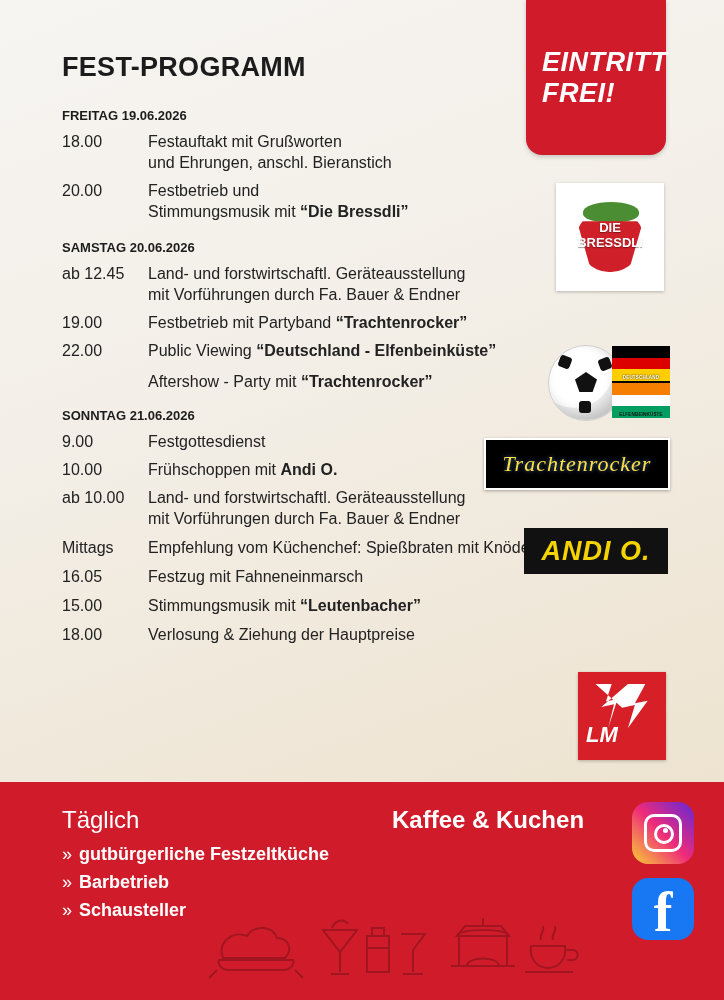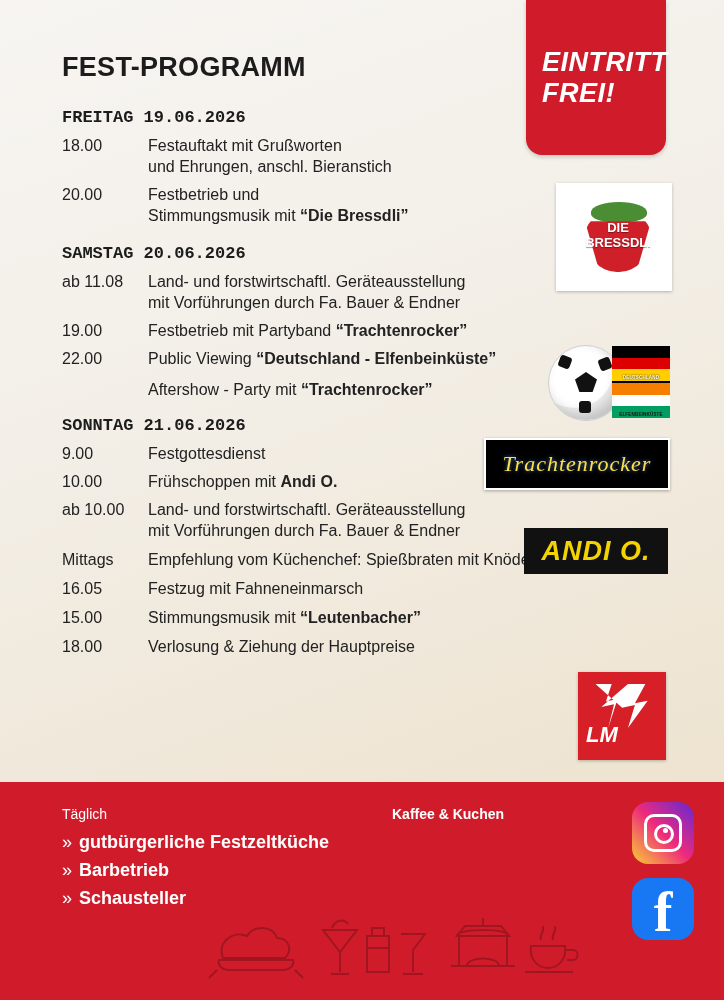--- a/index.html
+++ b/index.html
@@ -34,34 +34,34 @@
   .title{
     position:absolute;left:62px;top:52px;
     font-size:27px;font-weight:bold;color:#1c1c1c;letter-spacing:.3px;
   }
   
   .program{
     position:absolute;left:62px;top:100px;width:520px;
     color:#1f1f1f;
   }
   .daybar{
-    font-size:17px;font-weight:bold;color:#1c1c1c;
-    margin-top:18px;margin-bottom:8px;font-family:Liberation Mono, monospace;
+    font-size:13px;font-weight:bold;color:#1c1c1c;
+    margin-top:18px;margin-bottom:8px;
   }
   .daybar.first{margin-top:8px;}
   .row{display:flex;margin-bottom:7px;font-size:16px;line-height:21px;}
   .row .time{width:86px;flex:0 0 86px;color:#222;}
   .row .desc{flex:1;color:#222;}
   .desc b{font-weight:bold;}
   
   .logo{position:absolute;}
   .logo-bressdli{
     left:556px;top:183px;width:108px;height:108px;
     background:#fff;box-shadow:0 1px 3px rgba(0,0,0,.25);
-    display:flex;align-items:center;justify-content:center;padding-left:8px;
+    display:flex;align-items:center;justify-content:center;
   }
   .strawberry{
     position:relative;width:86px;height:86px;
   }
   .straw-body{
     position:absolute;left:10px;top:16px;width:66px;height:62px;
     background:#cf1f28;border-radius:50% 50% 50% 50%/44% 44% 60% 60%;
     clip-path:polygon(0% 18%,100% 18%,78% 100%,22% 100%);
   }
   .straw-leaf{
@@ -133,21 +133,21 @@
     position:absolute;left:0;bottom:4px;width:72px;text-align:left;
     color:#fff;font-weight:bold;font-size:22px;font-style:italic;
   }
   
   .band{
     position:absolute;left:0;bottom:0;width:724px;height:218px;
     background:#d01c2a;color:#fff;
   }
   .band .col1{position:absolute;left:62px;top:24px;}
   .band .col2{position:absolute;left:392px;top:24px;}
-  .band h4{margin:0 0 10px 0;font-size:14px;font-weight:normal;}
+  .band h4{margin:0 0 10px 0;font-size:24px;font-weight:normal;}
   .band h4.bold{font-weight:bold;}
   .band ul{list-style:none;margin:0;padding:0;}
   .band li{font-size:18px;font-weight:bold;margin-bottom:7px;}
   .band li .chev{margin-right:7px;font-weight:normal;}
   
   .social{position:absolute;right:30px;}
   .ig{
     top:20px;width:62px;height:62px;border-radius:16px;
     background:linear-gradient(45deg,#f9ce34 0%,#ee2a7b 50%,#6228d7 100%);
     display:flex;align-items:center;justify-content:center;
@@ -192,21 +192,21 @@
       <div class="time">20.00</div>
       <div class="desc">
         <span>Festbetrieb und</span><br>
         <span>Stimmungsmusik mit </span><b>“Die Bressdli”</b>
       </div>
     </div>
 
     <div class="daybar">SAMSTAG 20.06.2026</div>
 
     <div class="row">
-      <div class="time">ab 11.08</div>
+      <div class="time">ab 12.45</div>
       <div class="desc">
         <span>Land- und forstwirtschaftl. Geräteausstellung</span><br>
         <span>mit Vorführungen durch Fa. Bauer &amp; Endner</span>
       </div>
     </div>
 
     <div class="row">
       <div class="time">19.00</div>
       <div class="desc">
         <span>Festbetrieb mit Partyband </span><b>“Trachtenrocker”</b>

